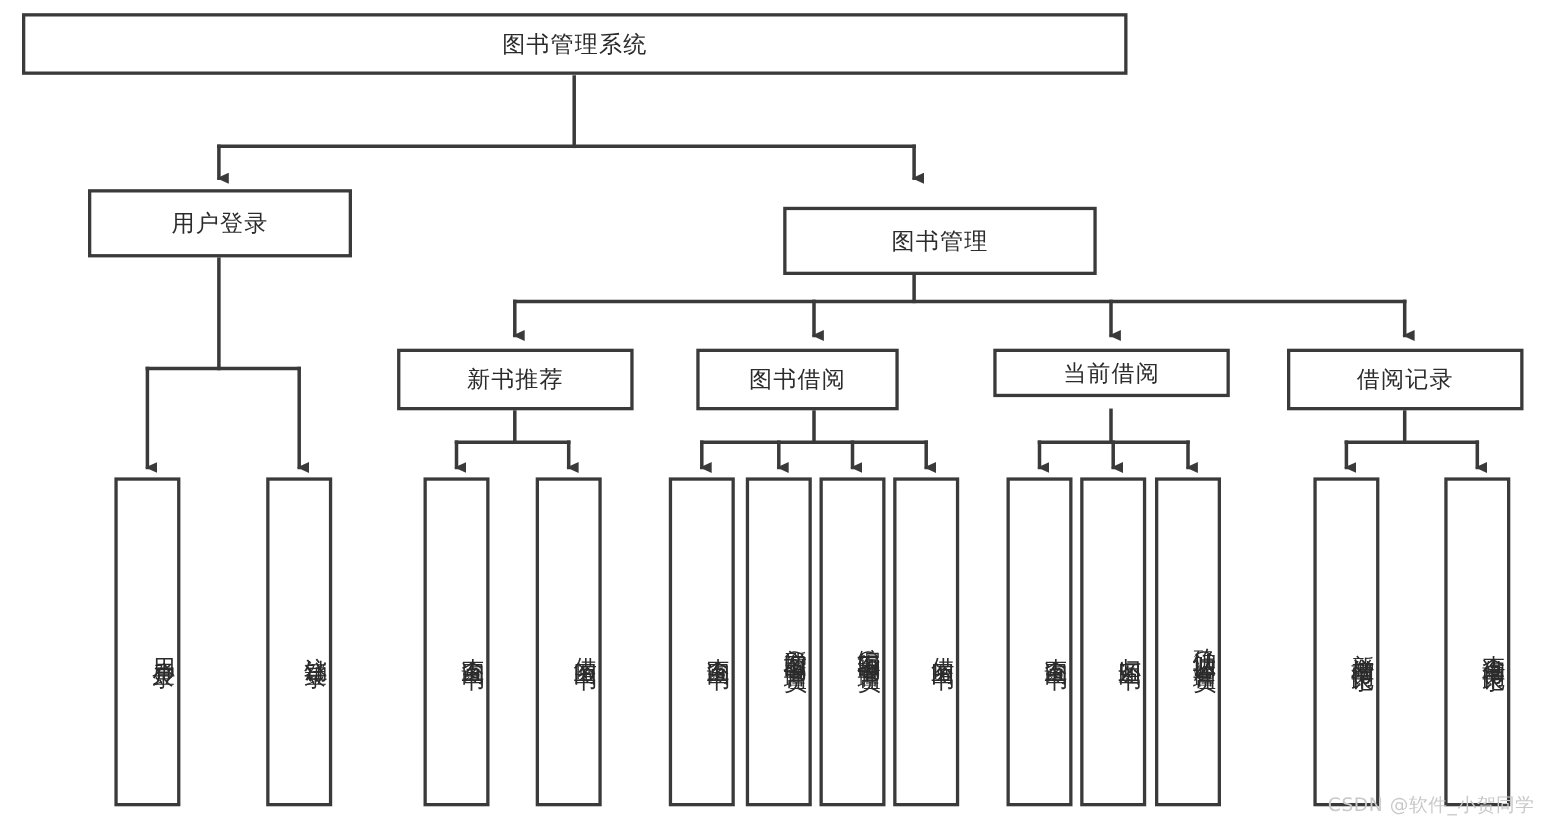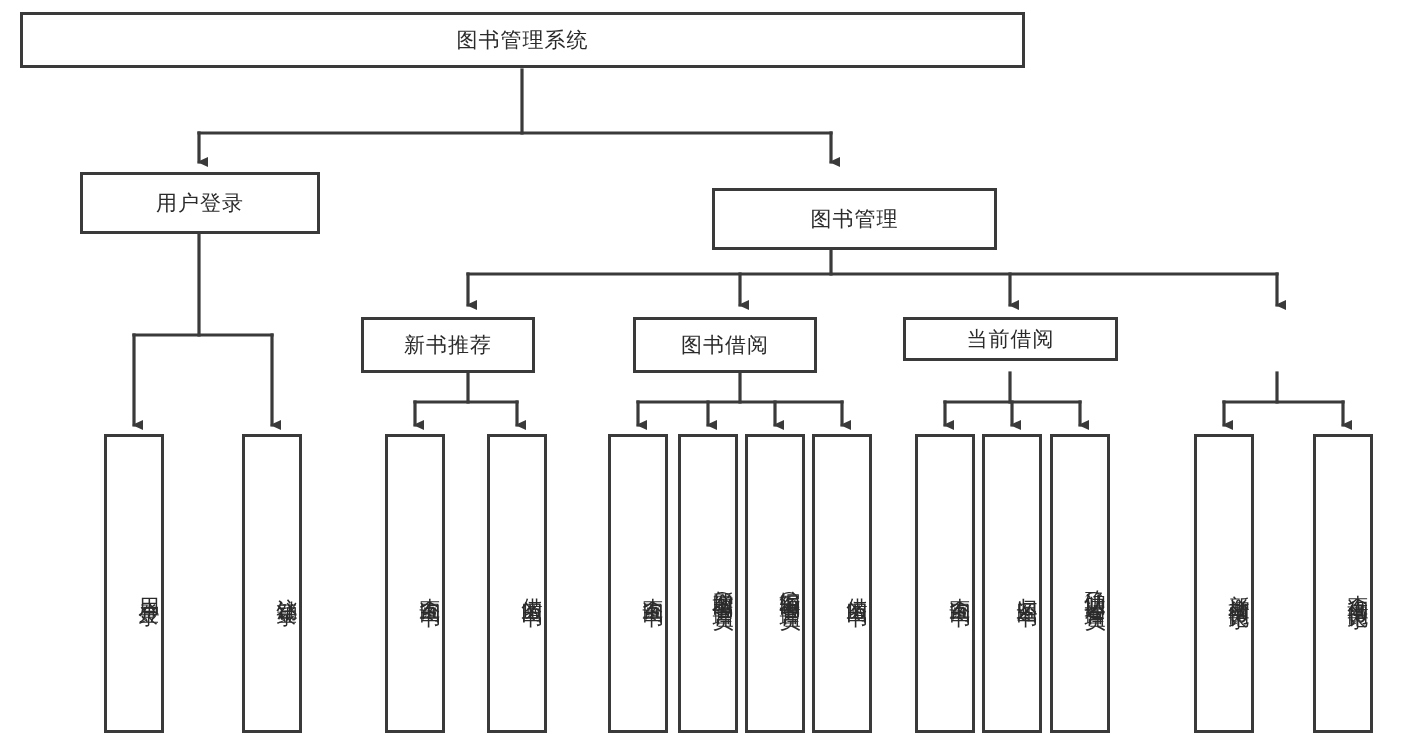--- a/index.html
+++ b/index.html
@@ -126,28 +126,31 @@
     <span class="node-label">图书管理系统</span>
   </div>
 
   <div class="node horiz" style="left:80px; top:172px; width:240px; height:62px;">
     <span class="node-label">用户登录</span>
   </div>
   <div class="node horiz" style="left:712px; top:188px; width:285px; height:62px;">
     <span class="node-label">图书管理</span>
   </div>
 
-  <div class="node horiz" style="left:361px; top:317px; width:174px; height:56px;">
+  <div class="node horiz" style="left:361px; top:317px; width:215px; height:56px;">
     <span class="node-label">新书推荐</span>
   </div>
   <div class="node horiz" style="left:633px; top:317px; width:184px; height:56px;">
     <span class="node-label">图书借阅</span>
   </div>
   <div class="node horiz" style="left:903px; top:317px; width:215px; height:44px;">
     <span class="node-label">当前借阅</span>
+  </div>
+  <div class="node horiz" style="left:1170px; top:317px; width:215px; height:56px;">
+    <span class="node-label">借阅记录</span>
   </div>
 
   <div class="node vert" style="left:104px; top:434px; width:60px; height:299px;">
     <span class="node-label">用户登录</span>
   </div>
   <div class="node vert" style="left:242px; top:434px; width:60px; height:299px;">
     <span class="node-label">注销登录</span>
   </div>
 
   <div class="node vert" style="left:385px; top:434px; width:60px; height:299px;">
@@ -180,14 +183,15 @@
     <span class="node-label">确认归还（管理员）</span>
   </div>
 
   <div class="node vert" style="left:1194px; top:434px; width:60px; height:299px;">
     <span class="node-label">新增借阅记录</span>
   </div>
   <div class="node vert" style="left:1313px; top:434px; width:60px; height:299px;">
     <span class="node-label">查询借阅记录</span>
   </div>
 
+  <div class="watermark">CSDN @软件_小贺同学</div>
 
 </div>
 
 </body></html>

